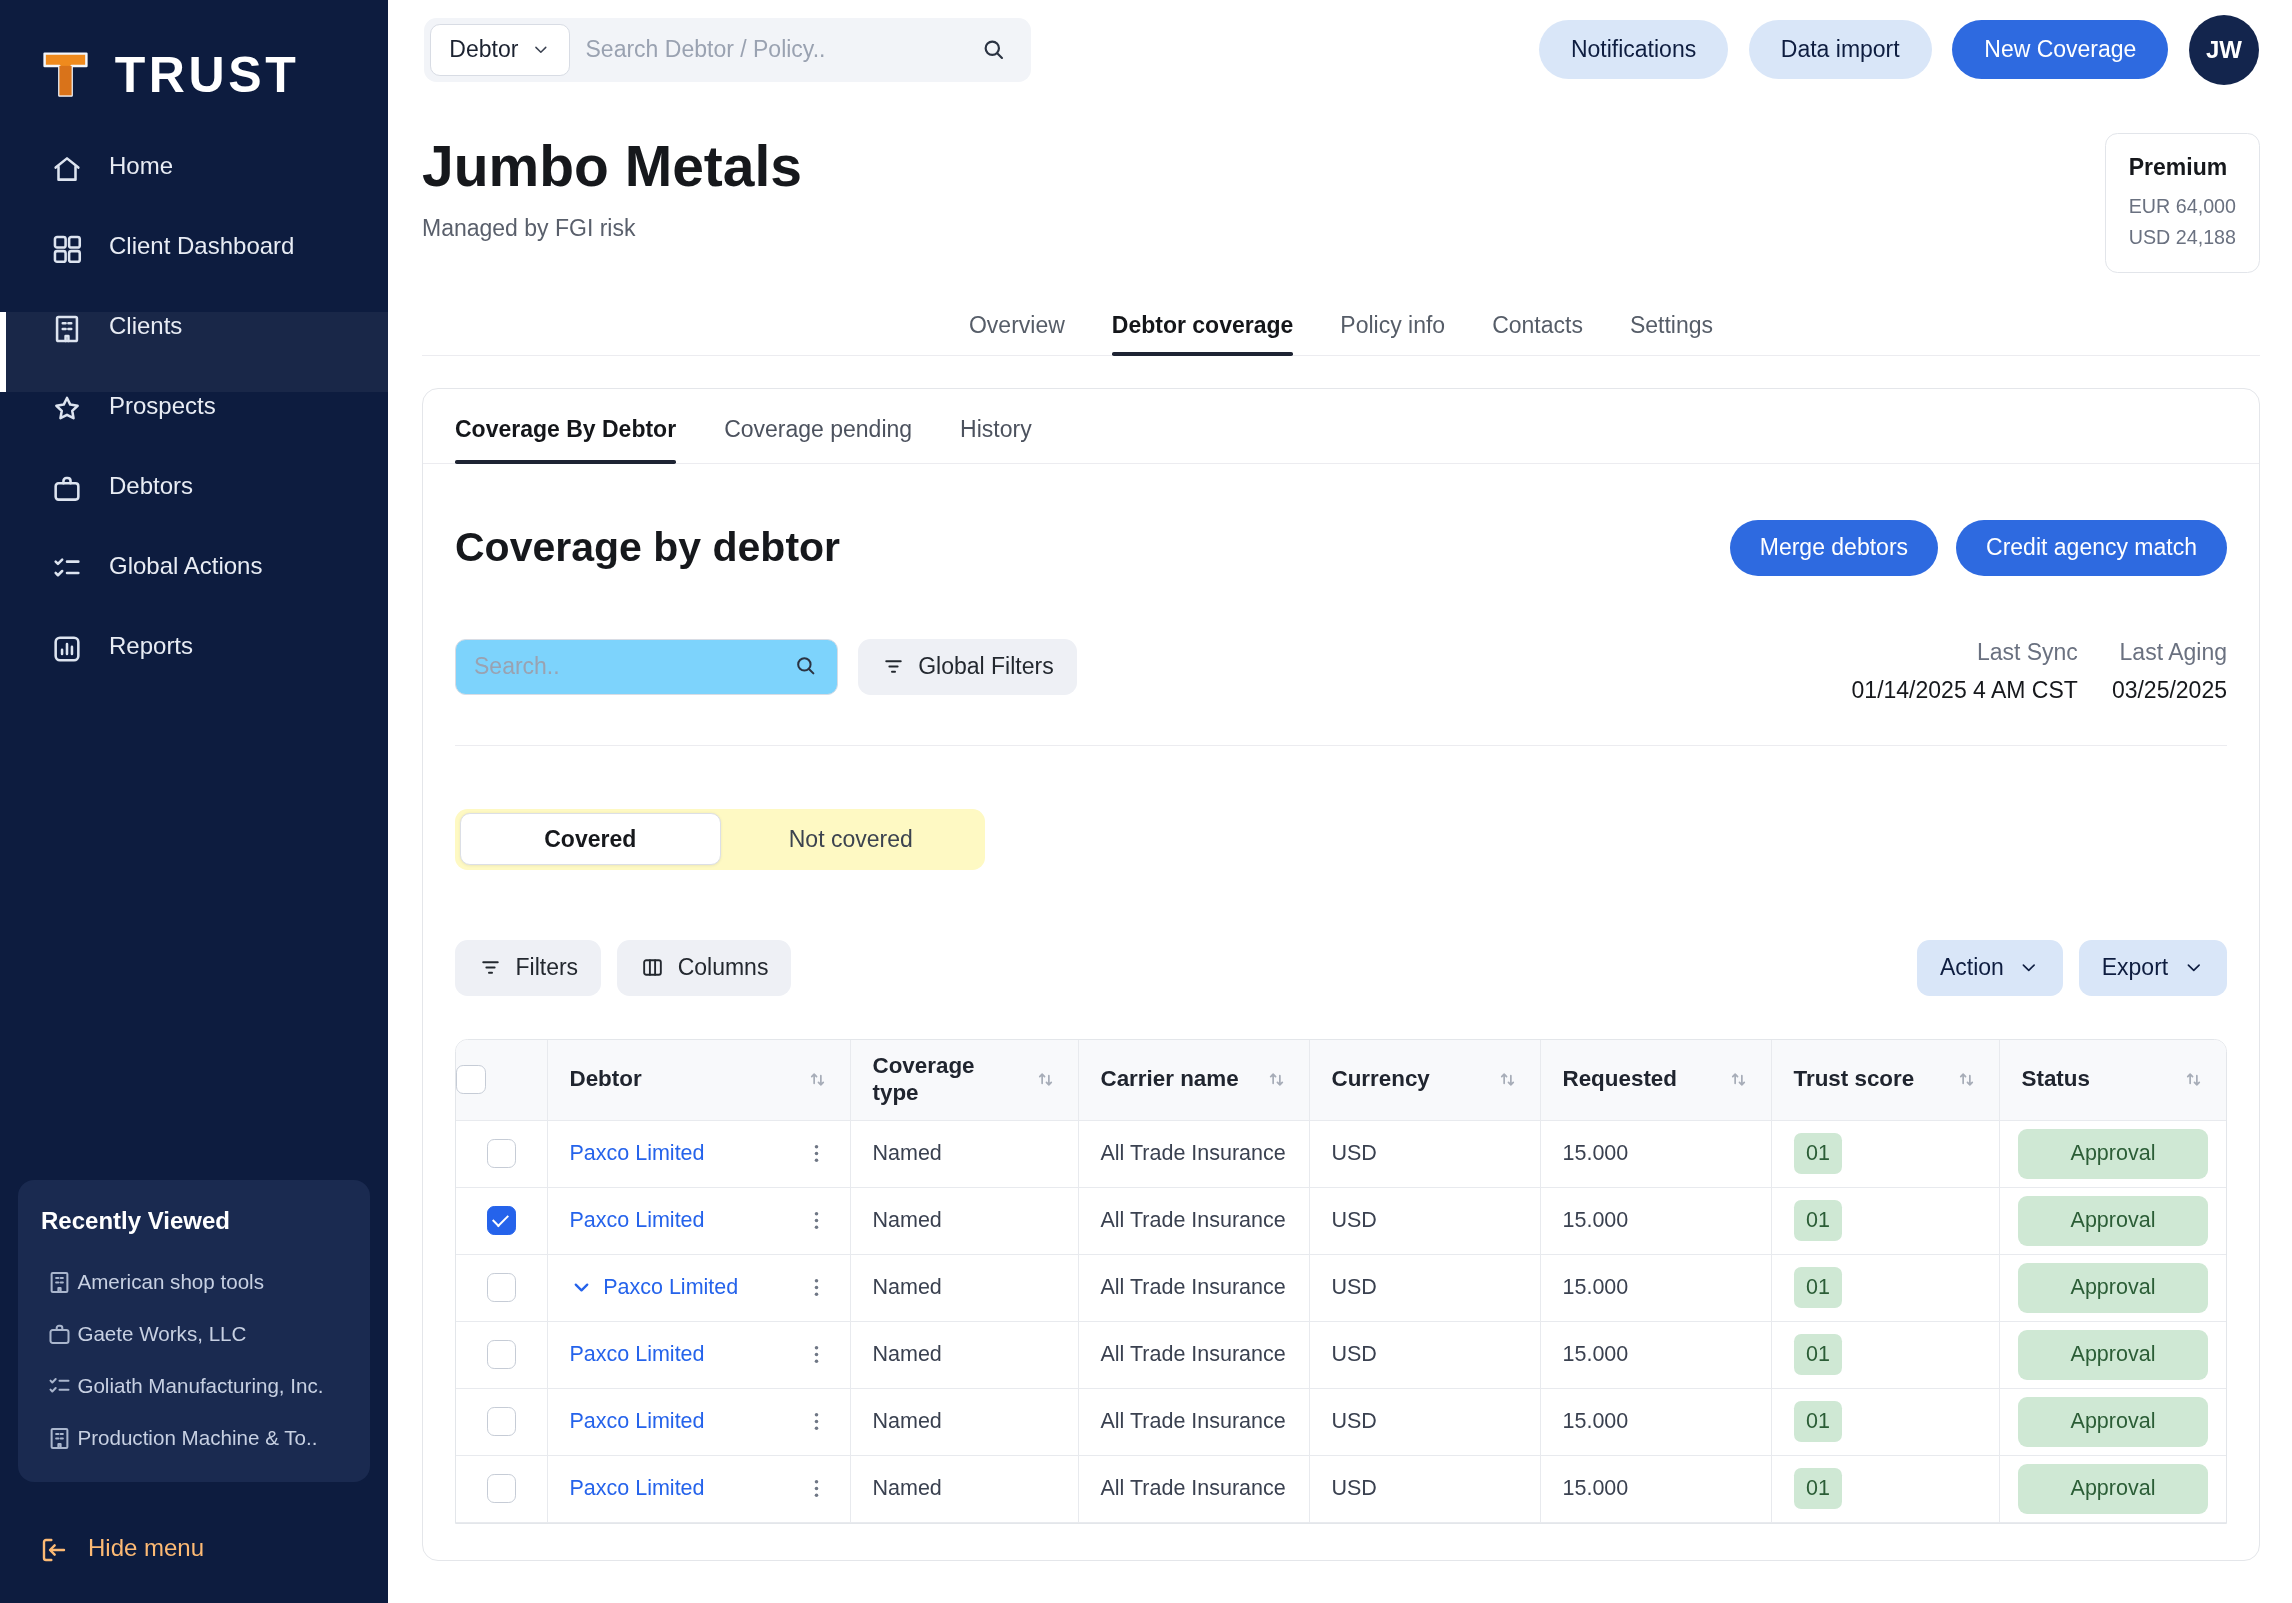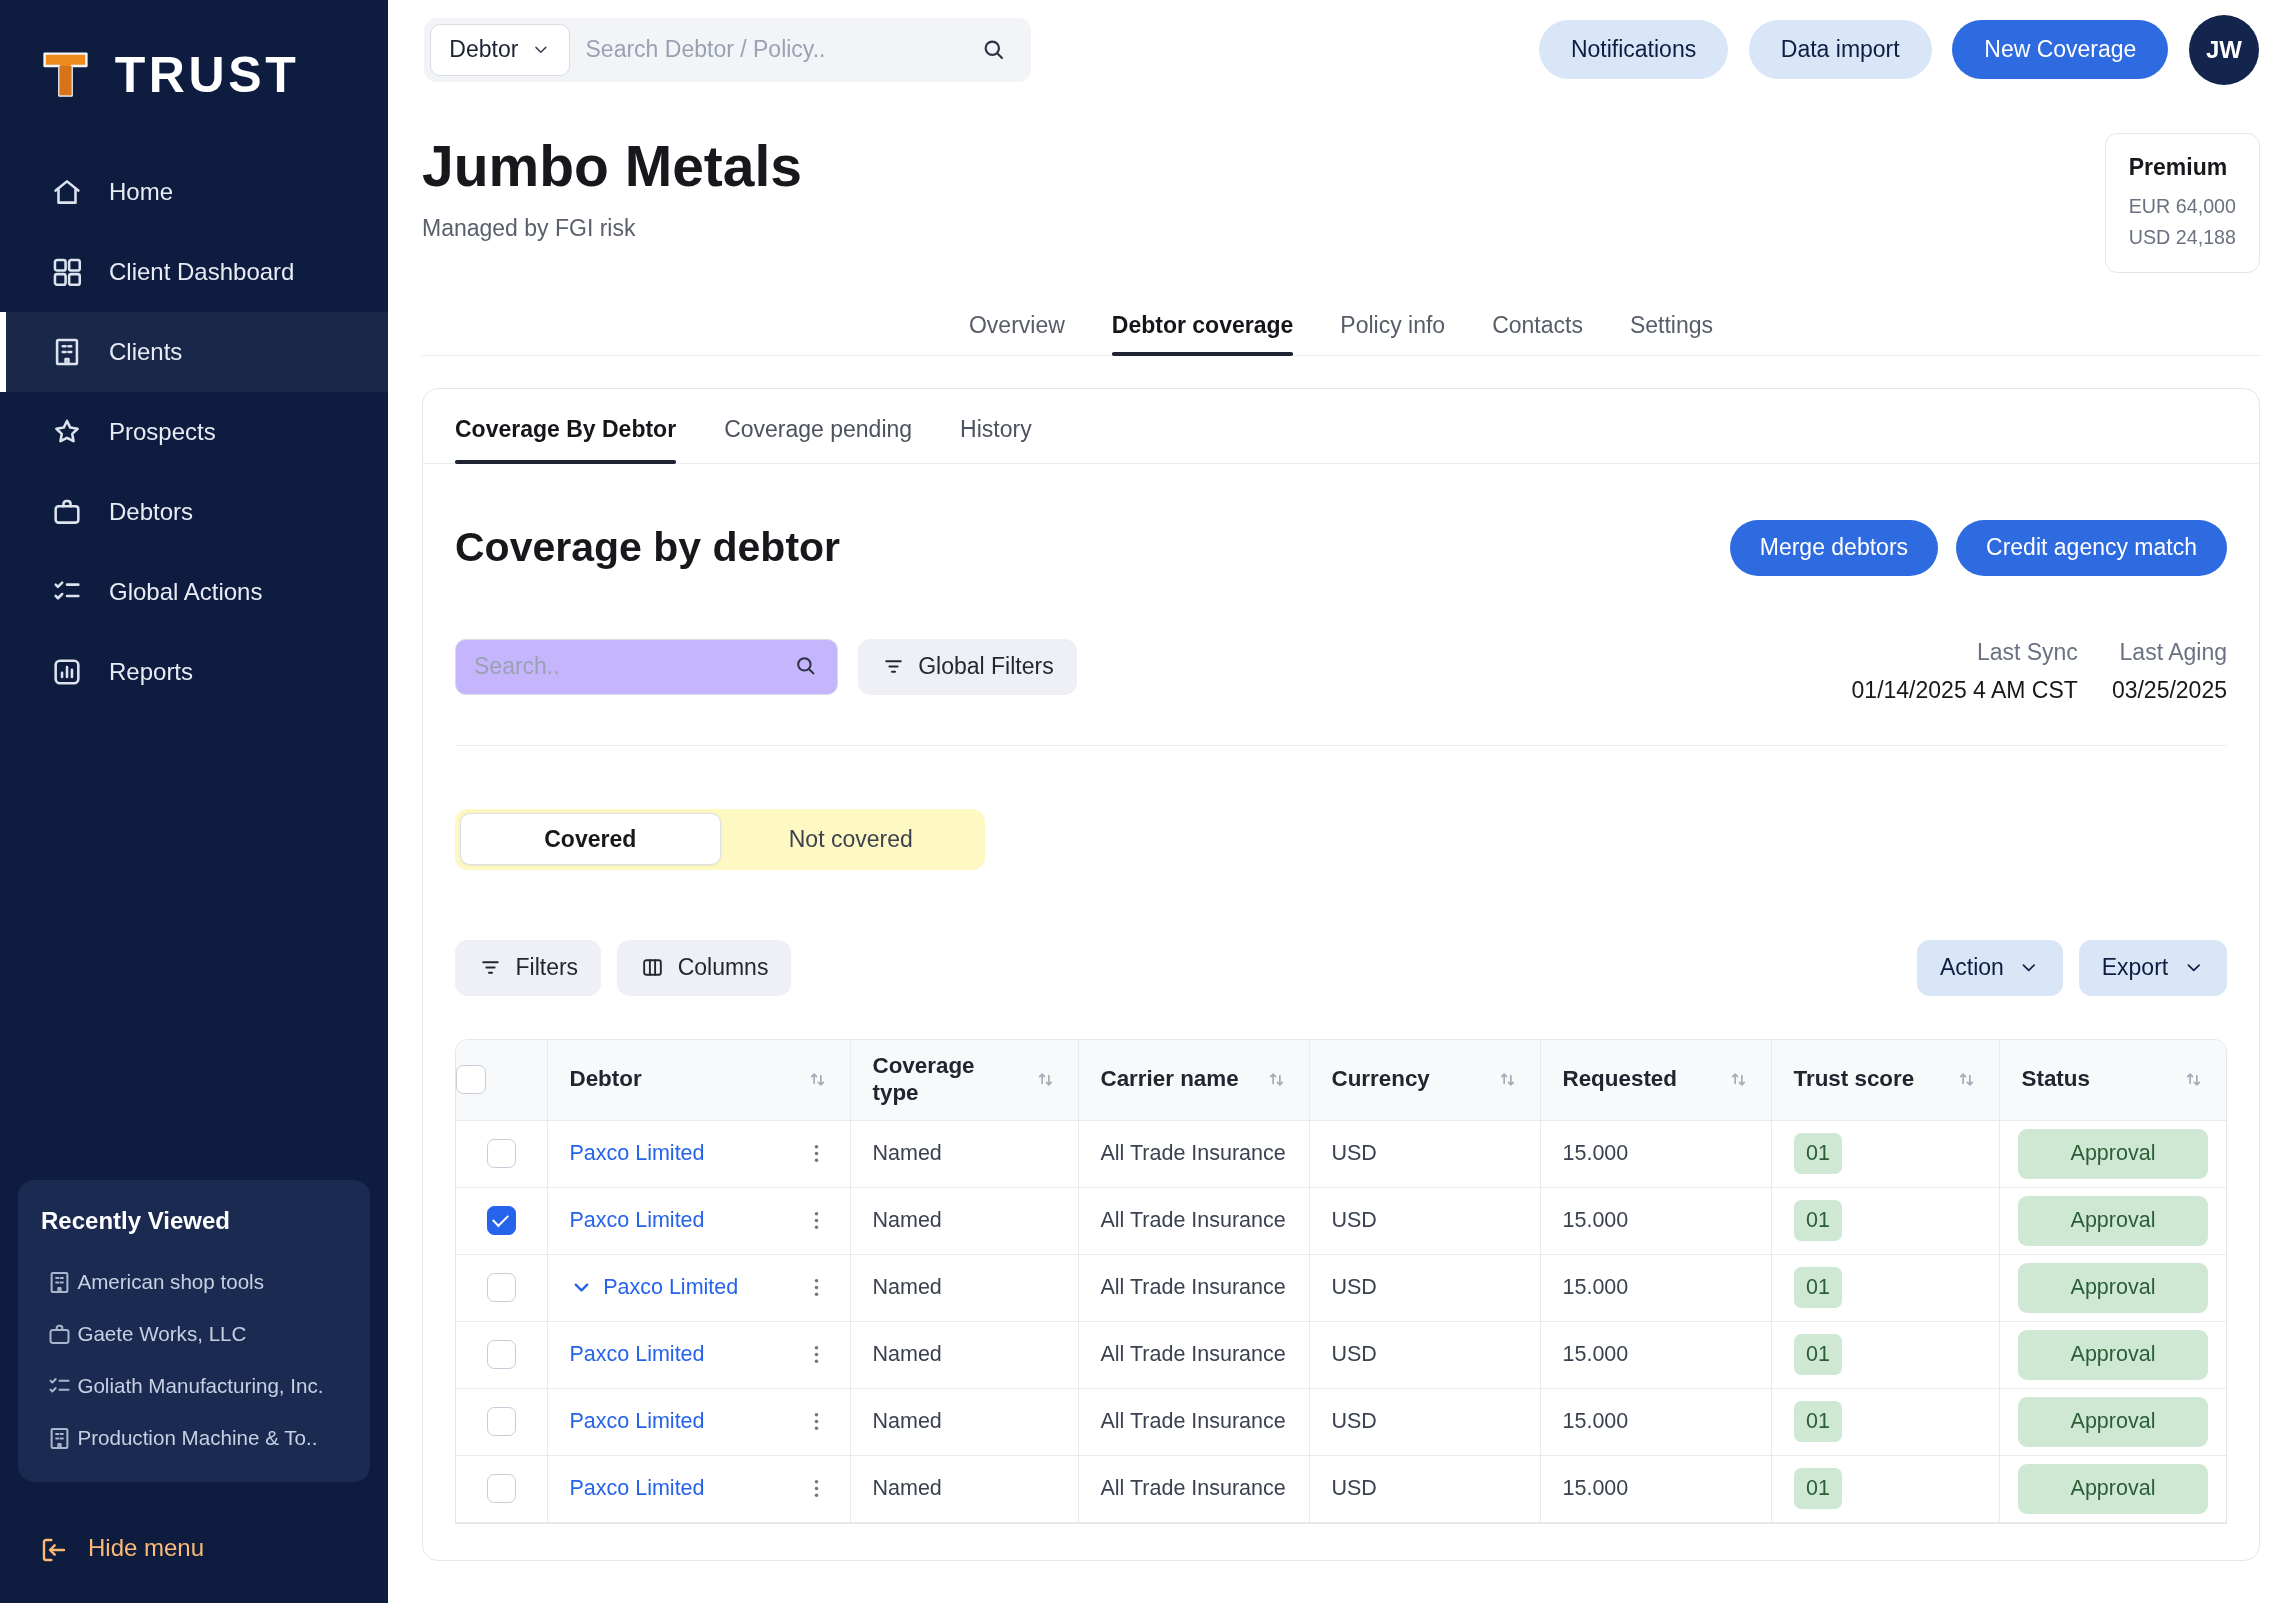--- a/index.html
+++ b/index.html
@@ -7,21 +7,21 @@
   html,body { width:2293px; height:1604px; overflow:hidden; }
   body { font-family:"Liberation Sans", sans-serif; background:#fff; color:#1b2230; }
   .i { fill:none; stroke:currentColor; stroke-width:1.8; stroke-linecap:round; stroke-linejoin:round; }
   .app { display:flex; width:2293px; height:1604px; overflow:hidden; }
 
   
   .sidebar { width:388px; min-width:388px; background:var(--sidebar-bg,#0d1c3f); color:#eef1f7; display:flex; flex-direction:column; padding-bottom:25px; }
   .logo { display:flex; align-items:center; gap:19.7px; padding:45px 36px 48px; }
   .logo-mark { width:59px; height:59px; }
   .logo-text { font-size:50px; font-weight:700; letter-spacing:3.6px; color:#fff; }
-  .nav-item { display:flex; align-items:center; gap:25px; height:80px; padding-left:50px; font-size:24px; color:#e8ecf4; cursor:pointer; position:relative; }
+  .nav-item { display:flex; align-items:flex-start; gap:25px; height:80px; padding-left:50px; font-size:24px; color:#e8ecf4; cursor:pointer; position:relative; }
   .nav-item.active { background:rgba(255,255,255,.05); }
   .nav-item.active::before { content:""; position:absolute; left:0; top:0; bottom:0; width:6.3px; background:#fff; }
   .nav-icon svg { width:34px; height:34px; display:block; color:#dde4f0; }
   .recent { margin:auto 18px 30px; background:var(--sidebar-panel,#1a2a50); border-radius:16px; padding:27px 23px 18px; }
   .recent-title { font-size:24px; font-weight:700; color:#fff; margin-bottom:21.5px; }
   .recent-item { display:flex; align-items:center; gap:4px; padding:12.5px 5.4px; font-size:20.6px; color:#c7d0e2; cursor:pointer; }
   .recent-icon svg { width:27px; height:27px; display:block; color:#aab6cd; }
   .hide-menu { display:flex; align-items:flex-start; gap:18px; padding:21.5px 38px 7.2px; font-size:24px; color:#fdba74; cursor:pointer; }
   .hide-menu svg { width:32px; height:32px; }
 
@@ -58,21 +58,21 @@
   .subtab { font-size:23px; color:#4c525e; padding-bottom:19.7px; position:relative; cursor:pointer; }
   .subtab.active { color:#14161a; font-weight:600; }
   .subtab.active::after { content:""; position:absolute; left:0; right:0; bottom:-0.9px; height:3.6px; background:#1e2433; border-radius:1.8px; }
   .panel-body { padding:0 32px 36px; }
   .section-head { display:flex; justify-content:space-between; align-items:center; margin-top:56px; }
   h2 { font-size:41px; font-weight:700; color:#16181c; }
   .section-actions { display:flex; gap:18px; }
   .btn-primary { height:56px; border:none; border-radius:28px; background:var(--accent,#2e6ae0); color:#fff; font-size:23px; padding:0 30px; cursor:pointer; font-family:inherit; }
 
   .filter-row { display:flex; align-items:flex-start; gap:19.7px; margin-top:63px; }
-  .search-box { display:flex; align-items:center; width:383px; height:56px; border:0.9px solid #d8dce4; border-radius:10.7px; padding:0 18px; background:#c4b5fd; }
+  .search-box { display:flex; align-items:center; width:383px; height:56px; border:0.9px solid #d8dce4; border-radius:10.7px; padding:0 18px; background:#7dd3fc; }
   .search-box input { flex:1; border:none; background:transparent; outline:none; font-size:23px; color:#1b2230; font-family:inherit; }
   .search-box input::placeholder { color:#9aa2b1; }
   .search-box svg { width:27px; height:27px; color:#2b3342; }
   .btn-gray { display:flex; align-items:center; gap:12.5px; height:56px; border:none; border-radius:12.5px; background:#eef0f5; color:#23282f; font-size:23px; padding:0 23px; cursor:pointer; font-family:inherit; }
   .btn-gray svg { width:25px; height:25px; }
   .sync-info { margin-left:auto; display:flex; gap:34px; }
   .sync-col { text-align:right; }
   .sync-label { font-size:23px; color:#6a7180; }
   .sync-value { font-size:23px; color:#16181c; margin-top:10.7px; }
   .divider { border:none; border-top:0.9px solid #ececf0; margin-top:41px; }

